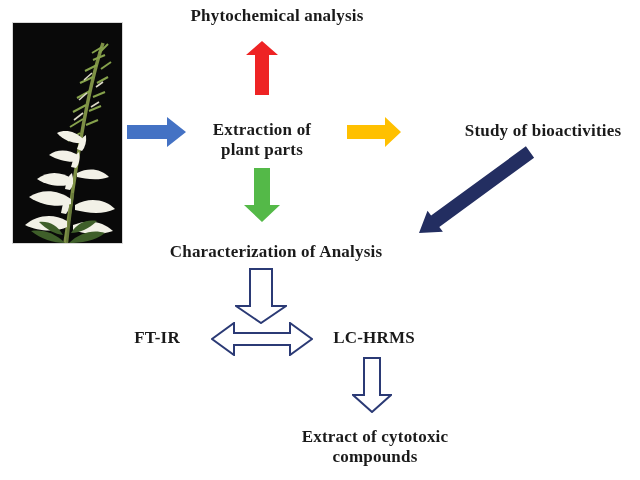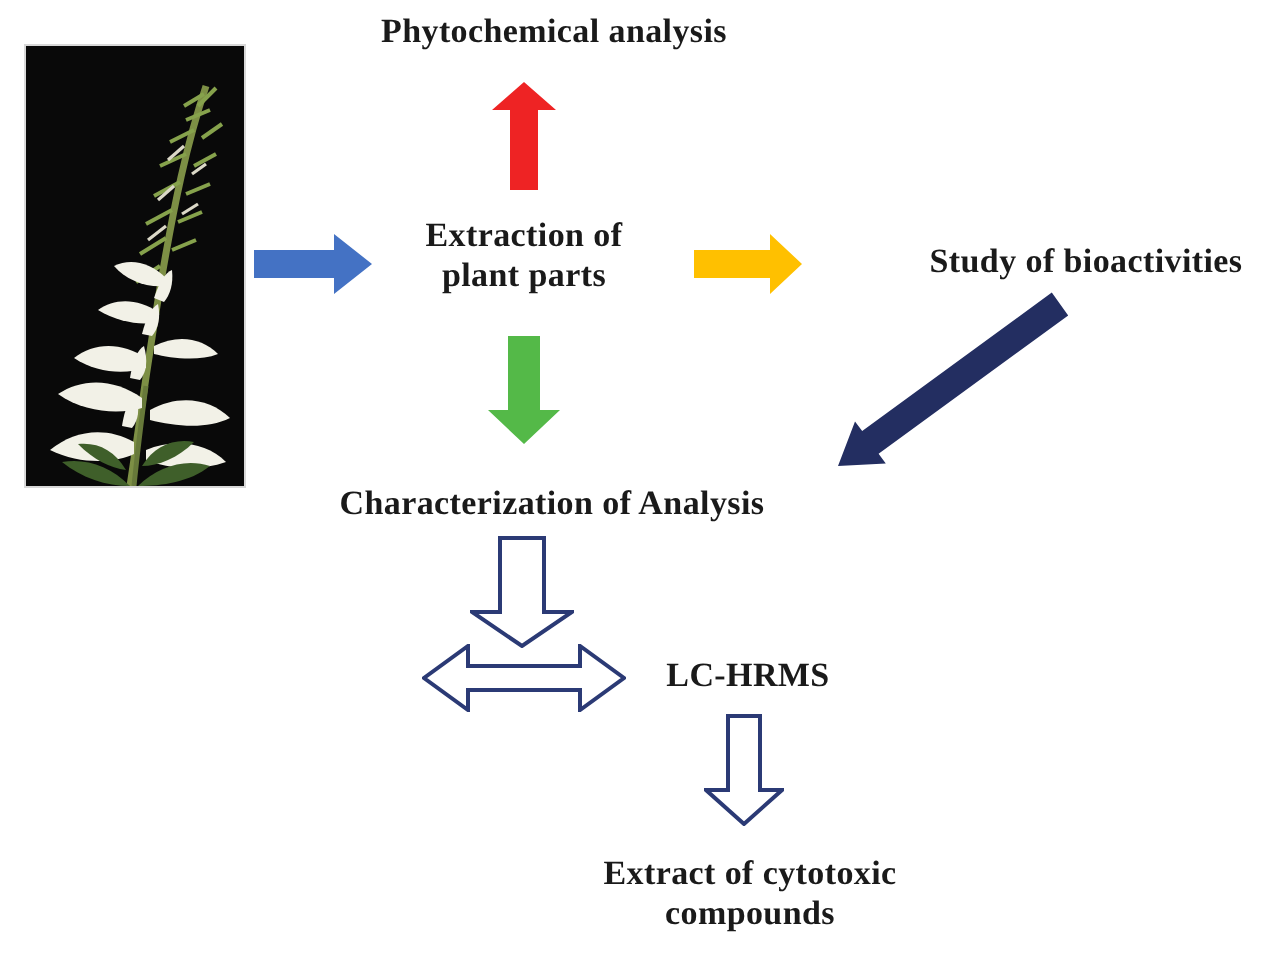--- a/index.html
+++ b/index.html
@@ -81,24 +81,25 @@
       <g fill="#3f5f2a">
         <path d="M52 220 C 42 210, 30 206, 18 208 C 28 216, 40 220, 52 220 Z"></path>
         <path d="M56 220 C 66 210, 80 206, 92 210 C 82 218, 68 220, 56 220 Z"></path>
         <path d="M50 212 C 44 202, 36 198, 26 199 C 34 207, 42 211, 50 212 Z"></path>
         <path d="M58 210 C 64 200, 74 196, 84 198 C 76 206, 66 210, 58 210 Z"></path>
       </g>
     </svg>
   </div>
 
   <div class="node" style="left:157px;top:6px;width:240px;">Phytochemical analysis</div>
-  <div class="node" style="left:162px;top:108px;width:200px;">Extraction of
+  <div class="node" style="left:162px;top:120px;width:200px;">Extraction of
 plant parts</div>
   <div class="node" style="left:443px;top:121px;width:200px;">Study of bioactivities</div>
   <div class="node" style="left:156px;top:242px;width:240px;">Characterization of Analysis</div>
+  <div class="node" style="left:117px;top:328px;width:80px;">FT-IR</div>
   <div class="node" style="left:324px;top:328px;width:100px;">LC-HRMS</div>
   <div class="node" style="left:275px;top:427px;width:200px;">Extract of cytotoxic
 compounds</div>
 
   <div class="arrow" style="left:246px;top:41px;">
     <svg width="32" height="54" viewBox="0 0 32 54">
       <path d="M16 0 L32 14 L23 14 L23 54 L9 54 L9 14 L0 14 Z" fill="#ee2324"></path>
     </svg>
   </div>
 

